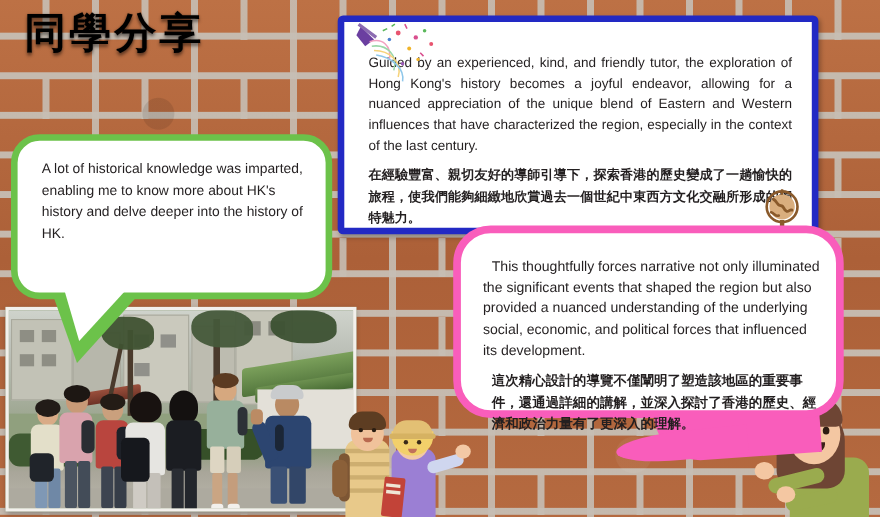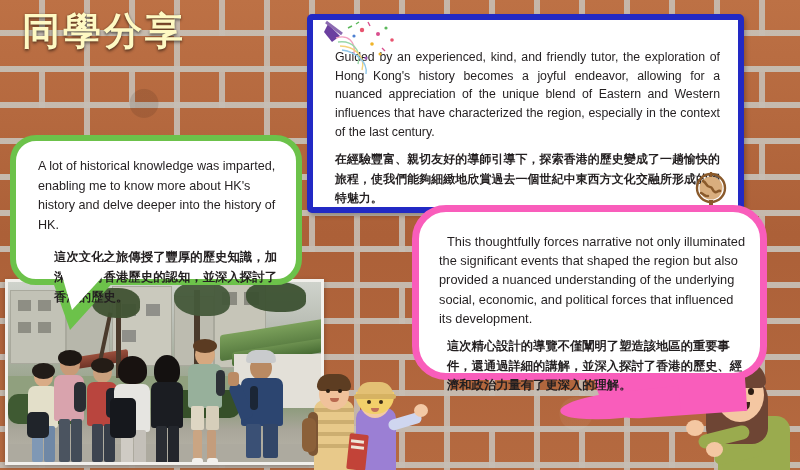--- a/index.html
+++ b/index.html
@@ -71,21 +71,21 @@
       radial-gradient(circle at 35% 72%, rgba(0,0,0,0.08) 0 22px, transparent 23px),
       radial-gradient(circle at 72% 88%, rgba(255,255,255,0.05) 0 16px, transparent 17px);
     pointer-events: none;
   }
 
   
   .title-block {
     position: absolute;
     left: 22px; top: 12px;
     z-index: 12;
-    color: #fef9c3;
+    color: #000000;
     text-shadow: 0 2px 3px rgba(0,0,0,0.45), 0 0 2px rgba(0,0,0,0.35);
   }
   .title-zh {
     font-size: 38px;
     font-weight: 700;
     letter-spacing: 3px;
     line-height: 1.05;
     white-space: nowrap;
   }
   .title-en {
@@ -148,21 +148,21 @@
   
   .bubble {
     position: absolute;
     background: #ffffff;
     z-index: 9;
   }
   .bubble .txt-en, .bubble .txt-zh { color: #231f20; }
 
   
   #bubble-green {
-    left: 10px; top: 135px;
+    left: 10px; top: 122px;
     width: 292px; height: 150px;
     border: 6px solid #6cc24a;
     border-radius: 26px;
   }
   #bubble-green .body { padding: 16px 18px 10px 22px; }
   #bubble-green .txt-en {
     font-size: 12.6px; line-height: 1.55; font-weight: 400;
   }
   #bubble-green .txt-zh {
     font-size: 12.4px; line-height: 1.62; font-weight: 700;
@@ -415,21 +415,20 @@
     <div class="sh r50" style="left:-14px; top:62px; width:18px; height:16px; background:#f4c7a2;"></div>
     <div class="sh" style="left:14px; top:90px; width:48px; height:13px; background:#9aab4e; border-radius:7px; transform:rotate(-12deg);"></div>
     <div class="sh r50" style="left:6px;  top:84px; width:17px; height:15px; background:#f4c7a2;"></div>
   </div>
 
   <div class="tail-green"></div>
   <div class="tail-green-in"></div>
   <div class="bubble" id="bubble-green">
     <div class="body">
       <div class="txt-en">A lot of historical knowledge was imparted, enabling me to know more about HK's history and delve deeper into the history of HK.</div>
-      <div class="txt-zh">這次文化之旅傳授了豐厚的歷史知識，加深了我對香港歷史的認知，並深入探討了香港的歷史。</div>
     </div>
   </div>
 
   <div class="bubble" id="bubble-blue">
     <div class="body">
 
       <svg class="popper" viewBox="0 0 96 62">
         <path d="M6 4 L18 16 L10 22 L2 12 Z" fill="#6b3fa0"></path>
         <path d="M4 2 L20 14" stroke="#8c6bb1" stroke-width="3" fill="none"></path>
         <path d="M14 18 C26 14, 34 22, 32 34" stroke="#f2a0c0" stroke-width="1.4" fill="none"></path>

